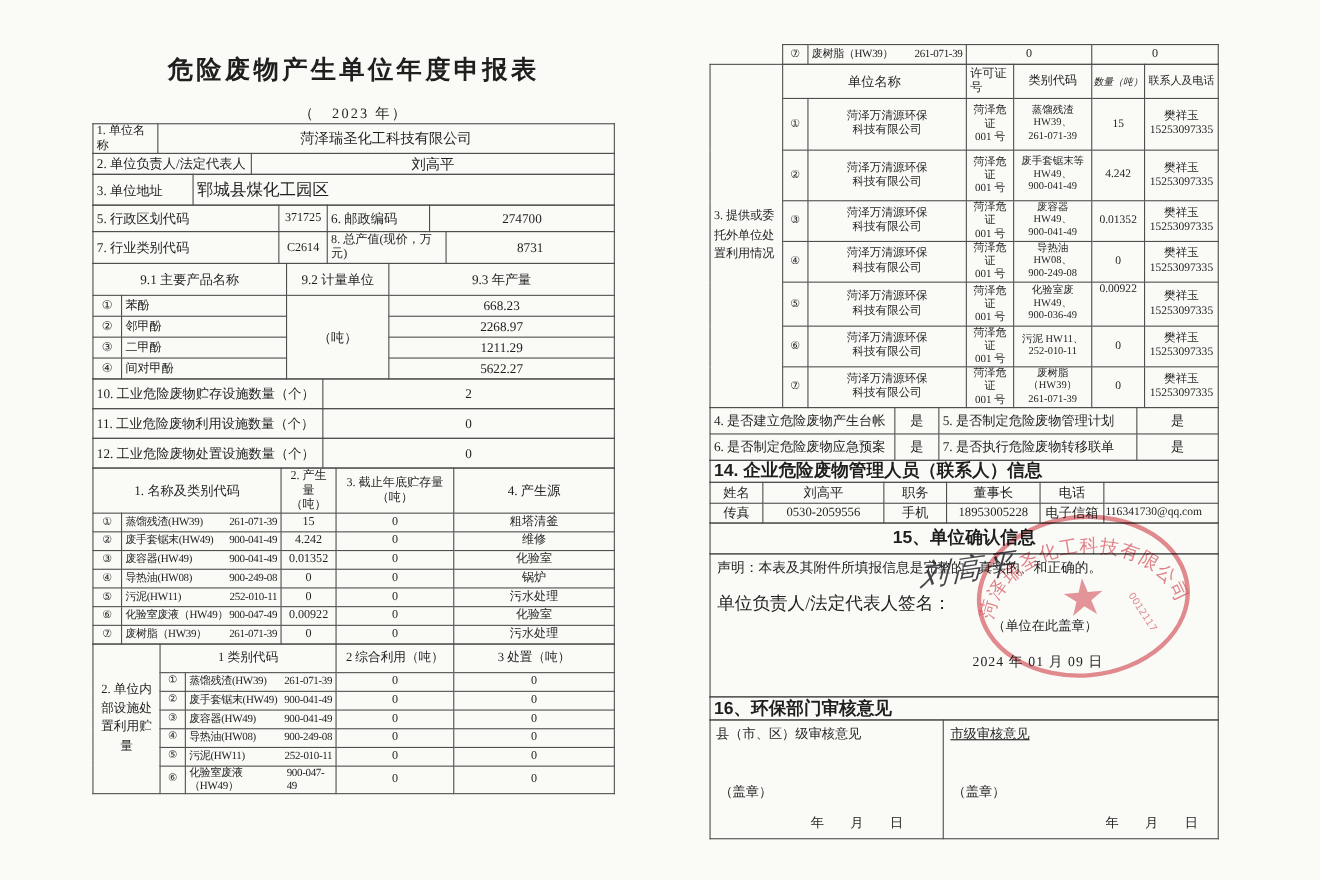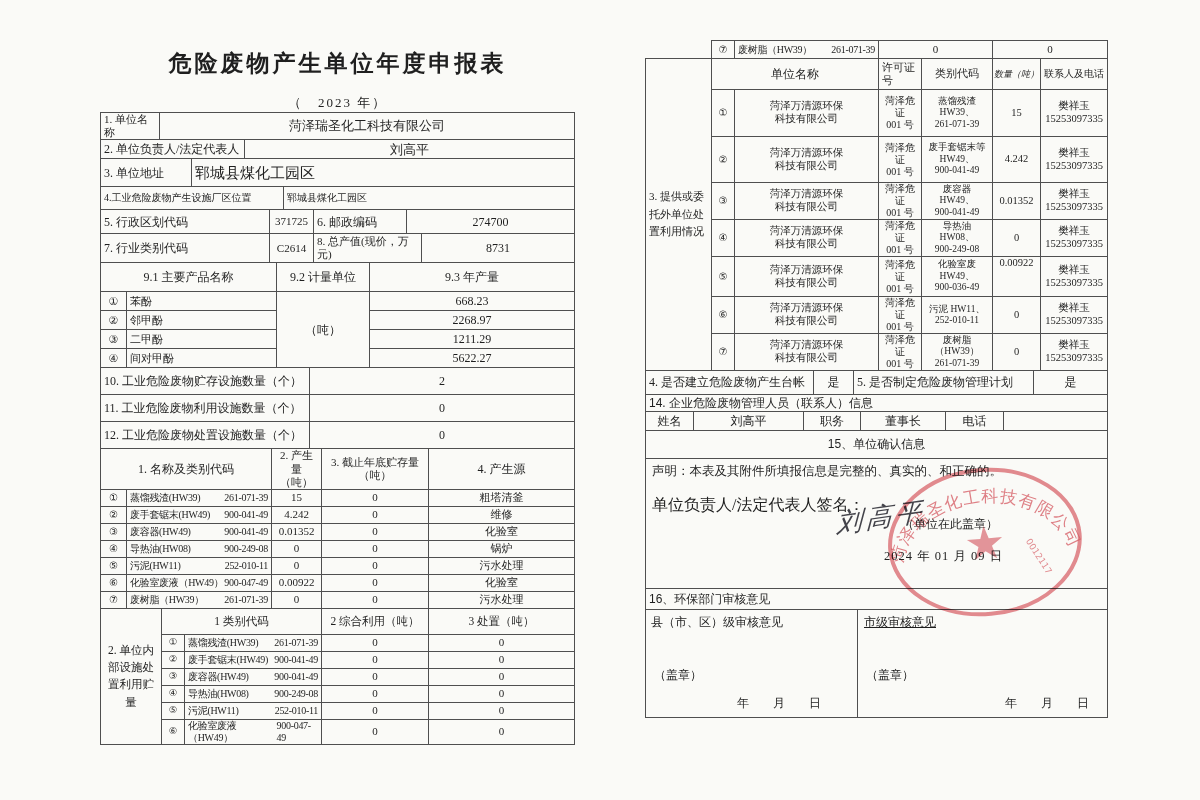--- a/index.html
+++ b/index.html
@@ -1,34 +1,34 @@
 <!DOCTYPE html>
 <html><head>
 <meta charset="utf-8">
 <style>
   html,body{margin:0;padding:0;}
   #screen{position:relative;width:1200px;height:800px;background:#fafaf7;overflow:hidden;
           font-family:"Liberation Serif",serif;color:#1f1f1f;}
   .hd{font-family:"Liberation Sans",sans-serif;font-weight:bold;}
   
-  .lp{position:absolute;left:100px;top:48px;width:475px;}
+  .lp{position:absolute;left:84px;top:48px;width:475px;}
   .rp{position:absolute;left:645px;top:40px;width:463px;}
   .title{font-size:23px;letter-spacing:3px;text-align:center;line-height:30px;}
   .year{font-size:13px;text-align:center;margin-top:16px;height:18px;letter-spacing:2px;}
   table{border-collapse:collapse;table-layout:fixed;width:475px;}
   .rp table{width:463px;}
   table+table{margin-top:-1px;}
   td{border:1px solid #4f4f4f;padding:0 3px;font-size:12px;vertical-align:middle;
      line-height:1.2;overflow:hidden;}
   .c{text-align:center;}
   .pre{white-space:pre-line;}
   .fs9{font-size:9px;font-style:italic;}.fs95{font-size:9.5px;}.fs10{font-size:10px;}.fs105{font-size:10.5px;}
   .fs11{font-size:11px;}.fs115{font-size:11.5px;}.fs13{font-size:13px;}.fs15{font-size:15px;}
   .ncw{display:flex;justify-content:space-between;align-items:center;letter-spacing:-0.3px;}
-  .secttl{font-weight:normal;font-family:"Liberation Sans",sans-serif;font-size:12px;}
+  .secttl{font-weight:bold;font-family:"Liberation Sans",sans-serif;font-size:16px;}
   
   .carry{margin-left:66px;width:397px !important;}
   
   .confirm-box td{height:129px;position:relative;padding:0;}
   .abs{position:absolute;}
   
   .rev td{height:107px;vertical-align:top;position:relative;padding:0;}
   
   .sig{position:absolute;left:836px;top:500px;font-size:26px;font-style:italic;
        transform:rotate(-8deg) skewX(-10deg);color:#2a2a33;opacity:.88;letter-spacing:4px;z-index:4;}
@@ -75,32 +75,20 @@
         </colgroup>
       <tbody>
           <tr style="height:28px">
         <td>3. 单位地址</td>
         <td class="fs15">郓城县煤化工园区</td>
       </tr>
     </tbody>
       </table>
     <table>
       <colgroup>
-          <col style="width:183px">
-          <col>
-        </colgroup>
-      <tbody>
-          <tr style="height:23px">
-        <td class="fs10">4.工业危险废物产生设施厂区位置</td>
-        <td class="fs10">郓城县煤化工园区</td>
-      </tr>
-    </tbody>
-      </table>
-    <table>
-      <colgroup>
           <col style="width:169px">
           <col style="width:44px">
           <col style="width:93px">
           <col>
         </colgroup>
       <tbody>
           <tr style="height:24px">
         <td>5. 行政区划代码</td>
         <td class="c fs11">371725</td>
         <td>6. 邮政编码</td>
@@ -527,20 +515,26 @@
           <col style="width:180px">
           <col>
         </colgroup>
       <tbody>
           <tr style="height:24px">
         <td>4. 是否建立危险废物产生台帐</td>
         <td class="c">是</td>
         <td>5. 是否制定危险废物管理计划</td>
         <td class="c">是</td>
       </tr>
+      <tr style="height:24px">
+        <td>6. 是否制定危险废物应急预案</td>
+        <td class="c">是</td>
+        <td>7. 是否执行危险废物转移联单</td>
+        <td class="c">是</td>
+      </tr>
     </tbody>
       </table>
 
     <table>
       <tbody>
           <tr style="height:17px">
         <td class="secttl">14. 企业危险废物管理人员（联系人）信息</td>
       </tr>
     </tbody>
       </table>
@@ -554,20 +548,28 @@
           <col>
         </colgroup>
       <tbody>
           <tr style="height:19px">
         <td class="c">姓名</td>
         <td class="c">刘高平</td>
         <td class="c">职务</td>
         <td class="c">董事长</td>
         <td class="c">电话</td>
         <td class="c"></td>
+      </tr>
+      <tr style="height:18px">
+        <td class="c">传真</td>
+        <td class="c fs115">0530-2059556</td>
+        <td class="c">手机</td>
+        <td class="c fs115">18953005228</td>
+        <td class="c">电子信箱</td>
+        <td class="fs105" style="padding:0 1px;">116341730@qq.com</td>
       </tr>
     </tbody>
       </table>
 
     <table>
       <tbody>
           <tr style="height:28px">
         <td class="c secttl">15、单位确认信息</td>
       </tr>
     </tbody>

